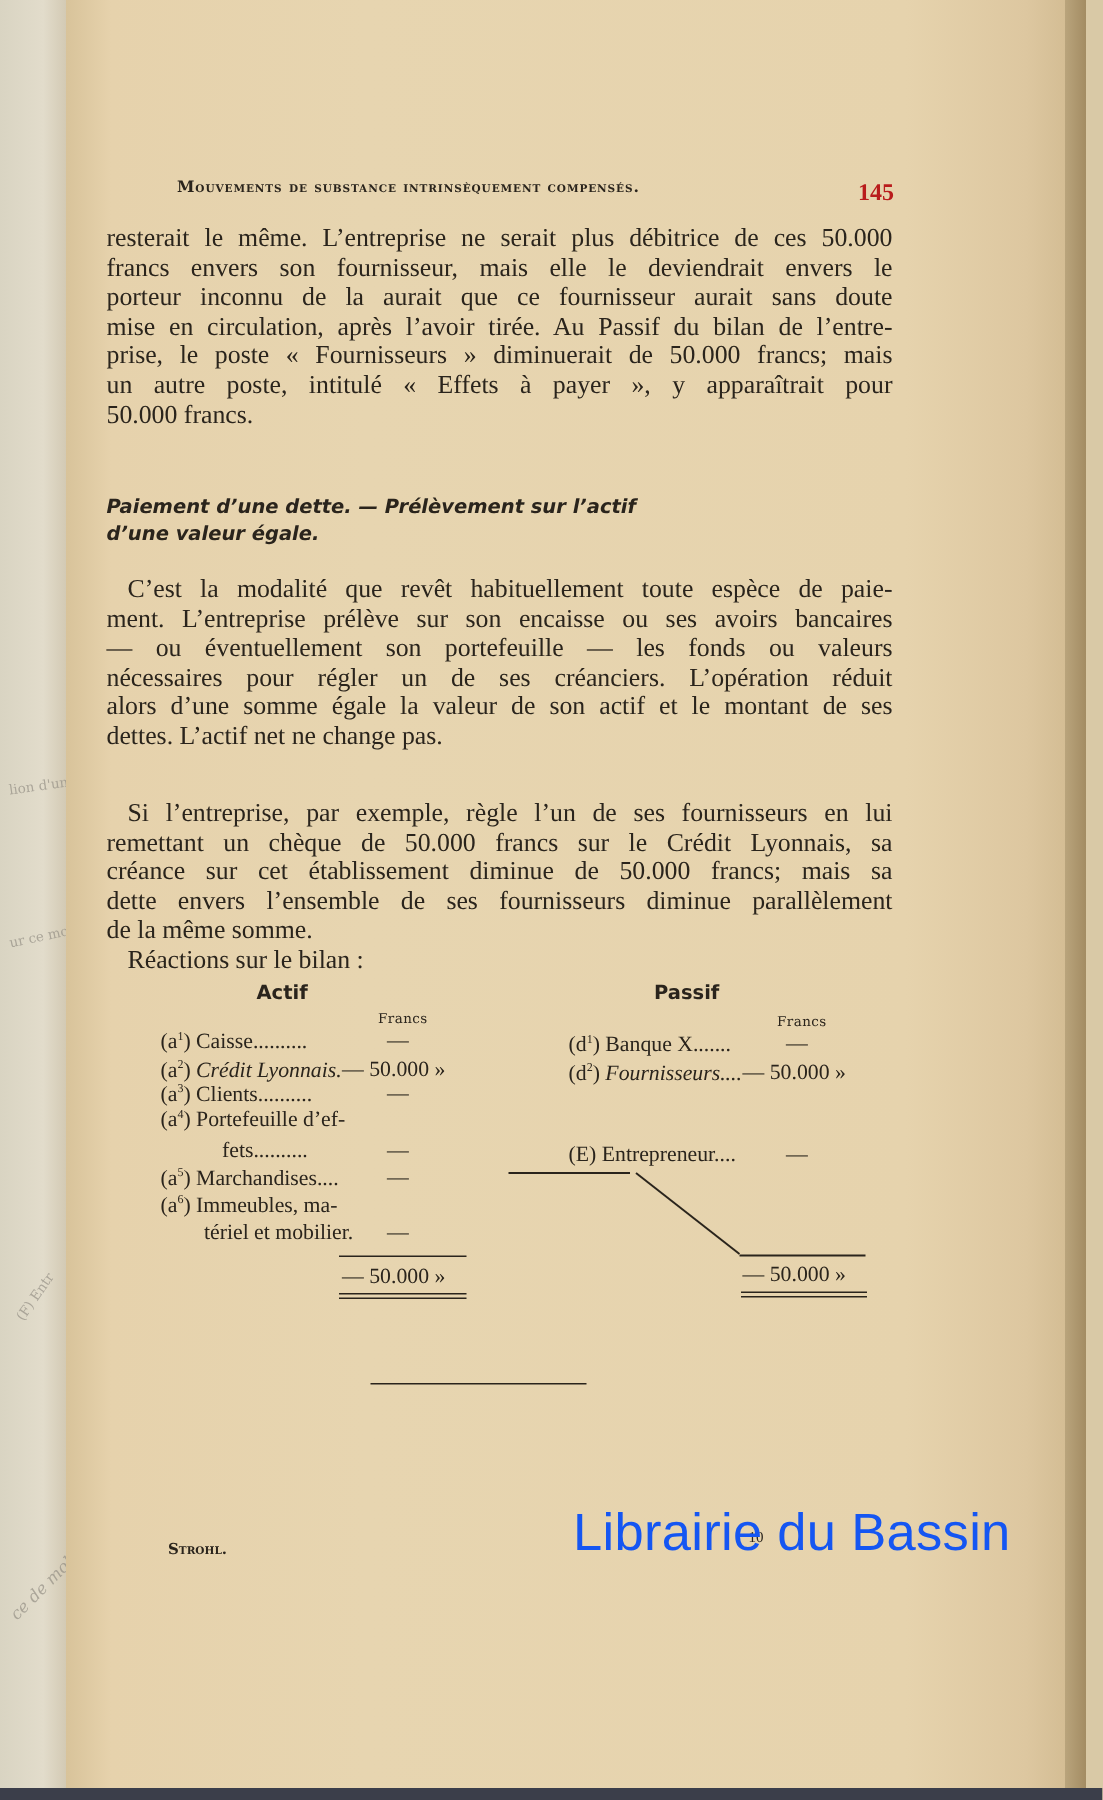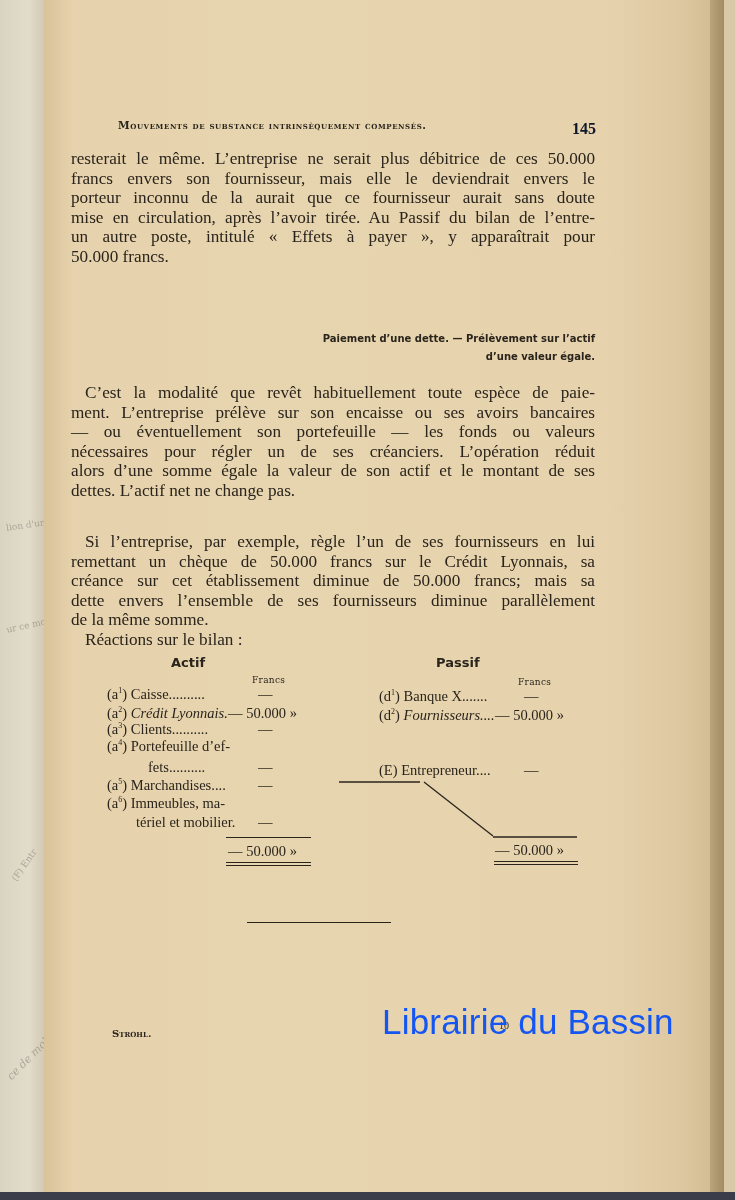--- a/index.html
+++ b/index.html
@@ -27,33 +27,33 @@
   .table-bg {
     position:absolute; left:0; bottom:0; width:735px; height:8px; background:#3b3e4a;
   }
   .running-head {
     position:absolute; left:118px; top:119px; width:480px;
     font-family:"DejaVu Serif", serif; font-weight:bold; font-size:10.5px; letter-spacing:0.6px;
     font-variant:small-caps; color:#2a241c;
   }
   .page-num {
     position:absolute; left:572px; top:120px; font-family:"Liberation Serif", serif; font-weight:bold;
-    font-size:16px; color:#0f172a;
+    font-size:16px; color:#b91c1c;
   }
   .para {
     position:absolute; left:71px; width:524px;
     font-family:"Liberation Serif", serif; font-size:17.2px; line-height:19.6px;
     color:#2a241c; text-align:justify;
   }
   .para .line { display:block; text-align:justify; text-align-last:justify; white-space:nowrap; }
   .para .line.last { text-align-last:left; }
   .indent { padding-left:14px; }
   .heading {
-    position:absolute; left:71px; width:524px; text-align:right;
-    font-family:"DejaVu Sans", sans-serif; font-weight:bold; font-size:10px; line-height:18px; color:#2a241c;
+    position:absolute; left:71px; width:524px; text-align:left;
+    font-family:"DejaVu Sans", sans-serif; font-weight:bold; font-size:13px; line-height:18px; color:#2a241c;font-style:italic;
   }
   .heading .line { display:block; }
   .tbl-head {
     position:absolute; font-family:"DejaVu Sans", sans-serif; font-weight:bold; font-size:13px; color:#2a241c;
   }
   .francs {
     position:absolute; font-family:"DejaVu Serif", serif; font-size:9px; color:#2a241c; letter-spacing:0.3px;
   }
   .row-label {
     position:absolute; font-family:"Liberation Serif", serif; font-size:14.5px; color:#2a241c; white-space:nowrap;margin-left:44px;
@@ -93,20 +93,21 @@
 <div class="table-bg"></div>
 
 <div class="running-head">Mouvements de substance intrinsèquement compensés.</div>
 <div class="page-num">145</div>
 
 <div class="para" style="top:149px;">
   <span class="line">resterait le même. L’entreprise ne serait plus débitrice de ces 50.000</span>
   <span class="line">francs envers son fournisseur, mais elle le deviendrait envers le</span>
   <span class="line">porteur inconnu de la aurait que ce fournisseur aurait sans doute</span>
   <span class="line">mise en circulation, après l’avoir tirée. Au Passif du bilan de l’entre-</span>
+  <span class="line">prise, le poste « Fournisseurs » diminuerait de 50.000 francs; mais</span>
   <span class="line">un autre poste, intitulé « Effets à payer », y apparaîtrait pour</span>
   <span class="line last">50.000 francs.</span>
 </div>
 
 <div class="heading" style="top:330px;">
   <span class="line">Paiement d’une dette. — Prélèvement sur l’actif</span>
   <span class="line">d’une valeur égale.</span>
 </div>
 
 <div class="para" style="top:383px;">

